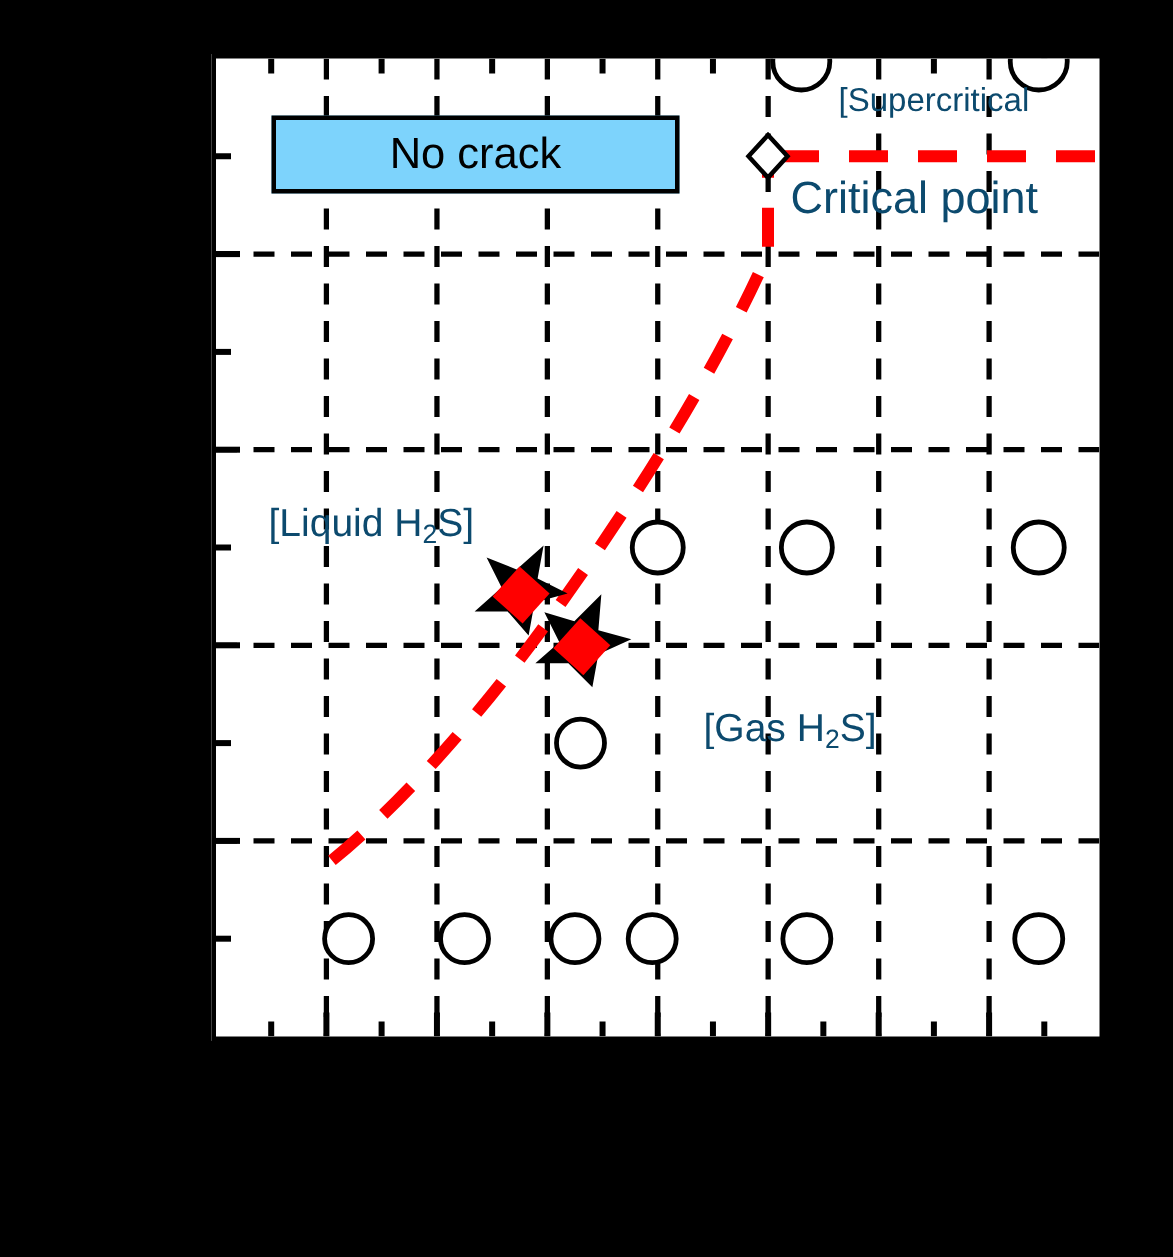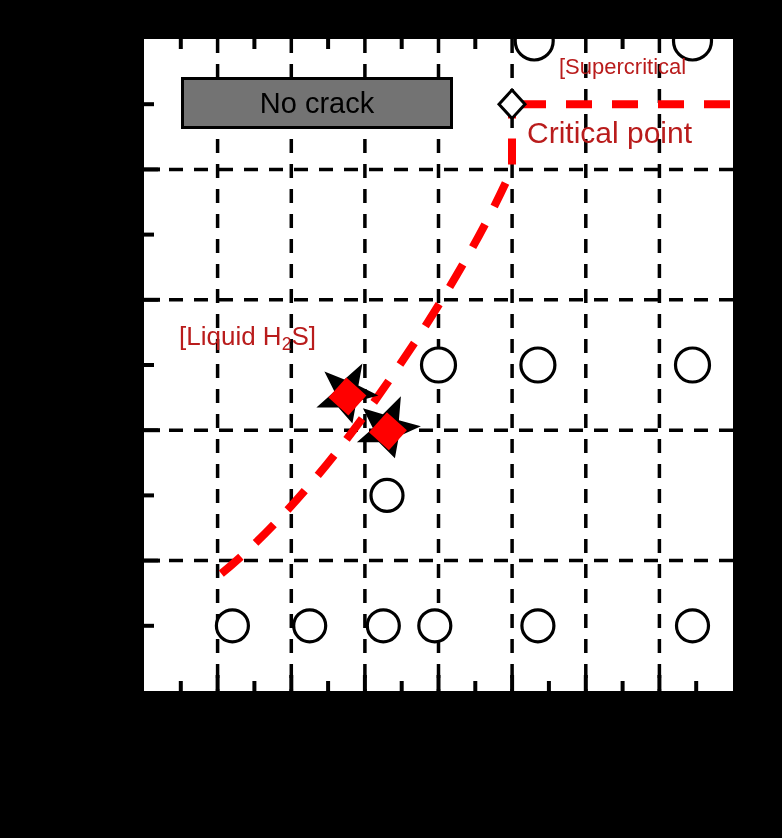--- a/index.html
+++ b/index.html
@@ -30,28 +30,28 @@
   #xlabel{
     position:absolute;color:#000;font-size:30px;white-space:nowrap;
     left:0;right:0;top:786px;text-align:center;
   }
   .sub{font-size:.68em;vertical-align:-.28em;}
   .sup{font-size:.72em;vertical-align:.38em;}
 
   
   #nocrack-box{
     position:absolute;left:37px;top:38px;width:272px;height:52px;
-    background:#737373;border:3px solid #000;box-sizing:border-box;
+    background:#7dd3fc;border:3px solid #000;box-sizing:border-box;
     display:flex;align-items:center;justify-content:center;
     font-size:29px;color:#000;
   }
-  .ann{position:absolute;color:#b91c1c;font-size:24px;white-space:nowrap;line-height:1.05;}
+  .ann{position:absolute;color:#0c4a6e;font-size:24px;white-space:nowrap;line-height:1.05;}
   #ann-supercritical{left:415px;top:16px;text-align:center;font-size:22px;}
   #ann-critical{left:383px;top:78px;font-size:30px;}
-  #ann-liquid{left:35px;top:284px;font-size:26px;}
+  #ann-liquid{left:35px;top:296px;font-size:26px;}
   #ann-gas{left:325px;top:433px;font-size:26px;}
 
   svg{display:block;}
 </style>
 </head>
 <body>
 
 <div id="root">
 
   <div class="ytick" style="top:22px;width:110px;left:10px;">100</div>
@@ -188,16 +188,19 @@
       <div class="ann" id="ann-supercritical">
         <div>[Supercritical</div>
       </div>
 
       <div class="ann" id="ann-critical">Critical point</div>
 
       <div class="ann" id="ann-liquid">
         <span>[Liquid H</span><span class="sub">2</span><span>S]</span>
       </div>
 
+      <div class="ann" id="ann-gas">
+        <span>[Gas H</span><span class="sub">2</span><span>S]</span>
+      </div>
     </div>
   </div>
 
 </div>
 
 </body></html>

